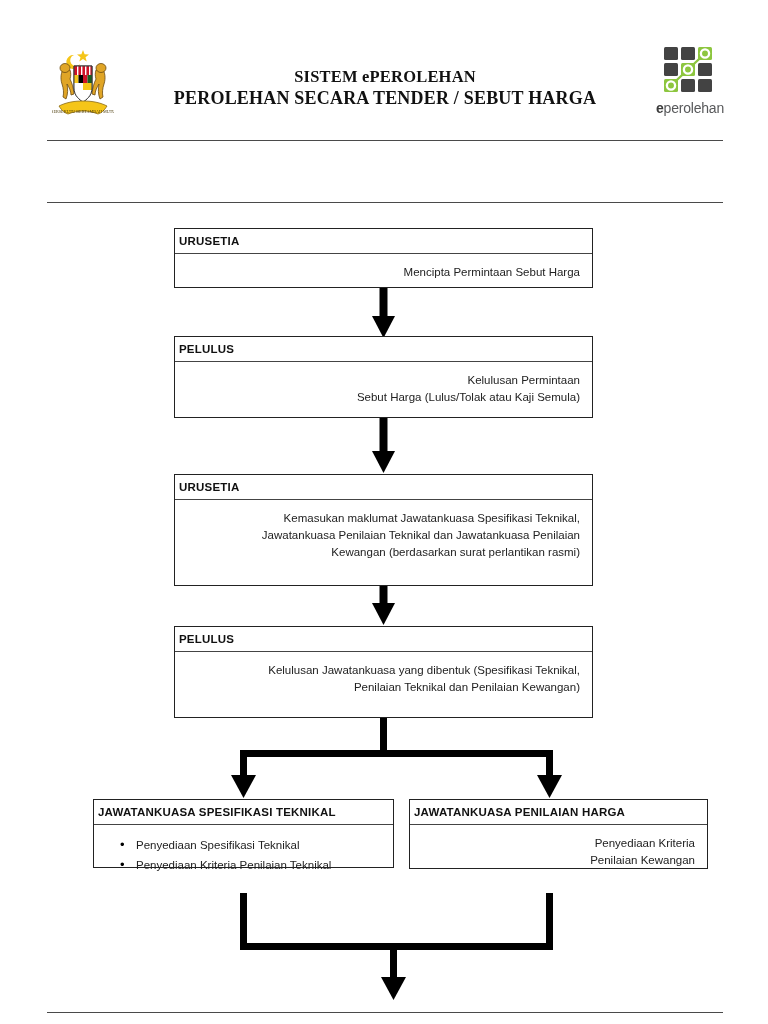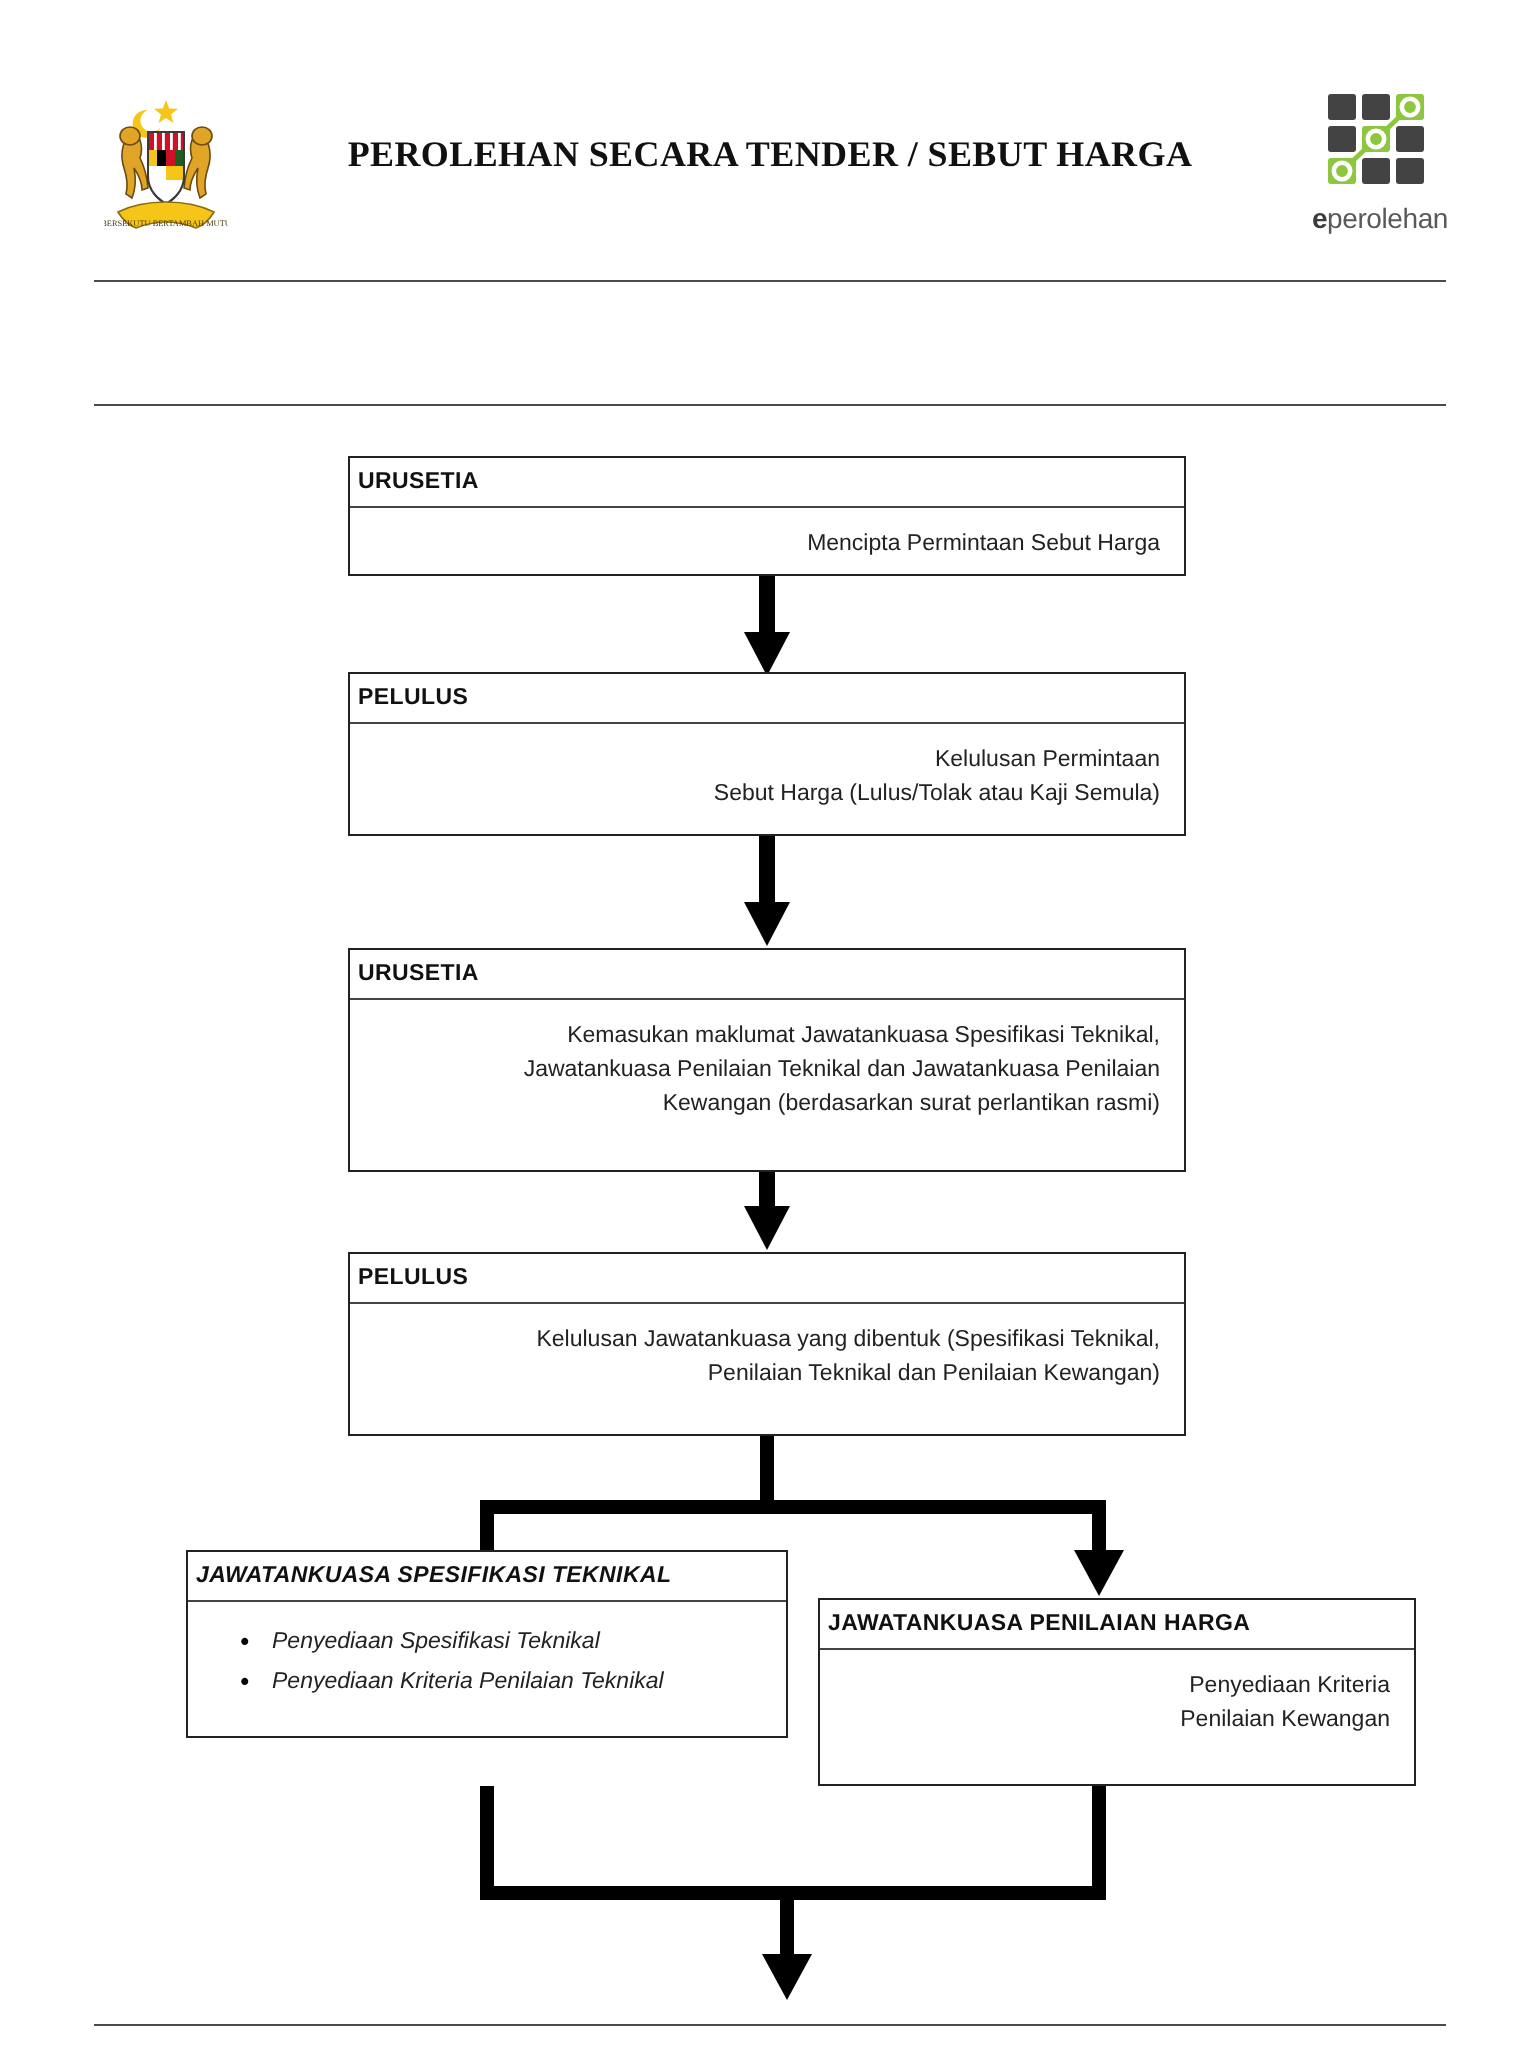--- a/index.html
+++ b/index.html
@@ -200,20 +200,21 @@
       <rect x="22" y="37" width="9" height="7" fill="#ffffff"></rect>
       <rect x="31" y="37" width="9" height="7" fill="#F5C518"></rect>
       <path d="M22 44 h18 v-1 c0 8 -6 11 -9 13 c-3 -2 -9 -5 -9 -13z" fill="#ffffff"></path>
       <path d="M22 20 h18 v22 c0 8 -6 12 -9 14 c-3 -2 -9 -6 -9 -14 z" fill="none" stroke="#3a3a3a" stroke-width="1"></path>
 
       <path d="M7 60 c8 -4 16 -5 24 -5 c8 0 16 1 24 5 c-3 5 -6 7 -9 8 c-5 -2 -10 -3 -15 -3 c-5 0 -10 1 -15 3 c-3 -1 -6 -3 -9 -8z" fill="#F5C518" stroke="#8a6a12" stroke-width="0.8"></path>
       <text x="31" y="67" font-size="4.2" text-anchor="middle" fill="#4a3a08" font-family="Liberation Serif, serif">BERSEKUTU BERTAMBAH MUTU</text>
     </svg>
 
     <div id="title-block">
+      <div id="title-line-1">SISTEM ePEROLEHAN</div>
       <div id="title-line-2">PEROLEHAN SECARA TENDER / SEBUT HARGA</div>
     </div>
 
     <div id="brand">
       <svg id="brand-grid" viewBox="0 0 54 48">
 
         <rect x="1" y="1" width="14" height="13" rx="1.5" fill="#434343"></rect>
         <rect x="18" y="1" width="14" height="13" rx="1.5" fill="#434343"></rect>
         <rect x="1" y="17" width="14" height="13" rx="1.5" fill="#434343"></rect>
         <rect x="35" y="17" width="14" height="13" rx="1.5" fill="#434343"></rect>
@@ -299,31 +300,31 @@
   </div>
 
   <div class="fcbox" style="left:174px; top:626px; width:419px; height:92px;">
     <div class="fc-head">PELULUS</div>
     <div class="fc-body">
       <span class="ln">Kelulusan Jawatankuasa yang dibentuk (Spesifikasi Teknikal,</span>
       <span class="ln">Penilaian Teknikal dan Penilaian Kewangan)</span>
     </div>
   </div>
 
-  <div class="fcbox" style="left:93px; top:775px; width:301px; height:94px;font-style:italic;">
+  <div class="fcbox" style="left:93px; top:799px; width:301px; height:69px;">
     <div class="fc-head">JAWATANKUASA SPESIFIKASI TEKNIKAL</div>
     <div class="fc-body bullets">
       <ul>
         <li>Penyediaan Spesifikasi Teknikal</li>
         <li>Penyediaan Kriteria Penilaian Teknikal</li>
       </ul>
     </div>
   </div>
 
-  <div class="fcbox" style="left:409px; top:799px; width:299px; height:94px;">
+  <div class="fcbox" style="left:409px; top:799px; width:299px; height:70px;">
     <div class="fc-head">JAWATANKUASA PENILAIAN HARGA</div>
     <div class="fc-body">
       <span class="ln">Penyediaan Kriteria</span>
       <span class="ln">Penilaian Kewangan</span>
     </div>
   </div>
 
 </div>
 
 </body></html>

